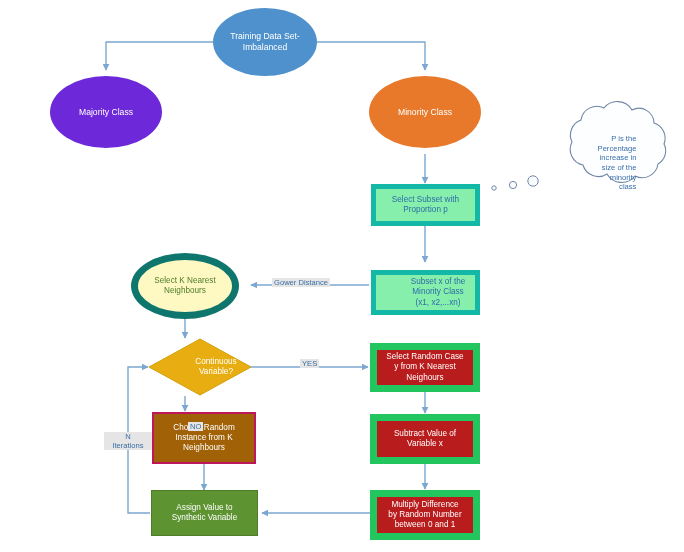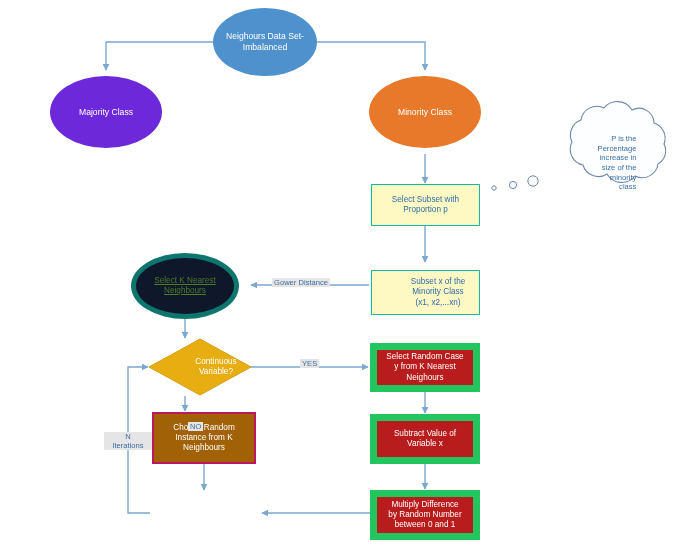--- a/index.html
+++ b/index.html
@@ -32,22 +32,22 @@
   }
   .ellipse{ border-radius:50%; }
 
   
   .fill-blue      { background:#4F91CD; color:#ffffff; }
   .fill-blue-dark { background:#b91c1c; color:#ffffff; border:7px solid #22c55e; }
   .fill-blue-light{ background:#a16207; color:#ffffff; border:2px solid #be185d; }
   .fill-green     { background:#6d28d9; color:#ffffff; }
   .fill-green-box { background:#5D9331; color:#ffffff; border:1px solid #4E7C28; }
   .fill-orange    { background:#E8792B; color:#ffffff; }
-  .fill-white-blue{ background:#fef9c3; color:#2E6DA8; border:1px solid #14b8a6; }
-  .fill-white-green{background:#0f172a; color:#4E7C28; border:5px solid #0f766e;text-decoration:underline; }
+  .fill-white-blue{ background:#86efac; color:#2E6DA8; border:5px solid #14b8a6; }
+  .fill-white-green{background:#fef9c3; color:#4E7C28; border:7px solid #0f766e; }
 
   .txt-11{ font-size:8.2px; }
   .txt-12{ font-size:8.6px; }
 
   .diamond-wrap{ position:absolute; }
   .diamond-wrap svg{ position:absolute; left:0; top:0; }
   .diamond-label{
     position:absolute;
     left:16px; top:0;
     width:100%; height:100%;
@@ -131,21 +131,21 @@
                a 16 16 0 0 1 10 21
                a 15 15 0 0 1 -6 20
                a 16 16 0 0 1 -23 12
                a 17 17 0 0 1 -28 -2
                a 16 16 0 0 1 -24 -9
                a 16 16 0 0 1 -11 -23 z" fill="#FDFEFF" stroke="#6F86A8" stroke-width="1.1"></path>
     </g>
   </svg>
 
   <div class="node ellipse fill-blue txt-12" style="left:213px; top:8px; width:104px; height:68px;">
-    <span>Neighours Data Set-
+    <span>Training Data Set-
 Imbalanced</span>
   </div>
 
   <div class="node ellipse fill-green txt-12" style="left:50px; top:76px; width:112px; height:72px;">
     <span>Majority Class</span>
   </div>
 
   <div class="node ellipse fill-orange txt-12" style="left:369px; top:76px; width:112px; height:72px;">
     <span>Minority Class</span>
   </div>
@@ -190,20 +190,24 @@
     <span>Subtract Value of
 Variable x</span>
   </div>
 
   <div class="node fill-blue-dark txt-11" style="left:370px; top:490px; width:110px; height:50px;">
     <span>Multiply Difference
 by Random Number
 between 0 and 1</span>
   </div>
 
+  <div class="node fill-green-box txt-11" style="left:151px; top:490px; width:107px; height:46px;">
+    <span>Assign Value to
+Synthetic Variable</span>
+  </div>
 
   <div class="edge-label" style="left:272px; top:278px;">Gower Distance</div>
 
   <div class="edge-label" style="left:300px; top:359px;">YES</div>
 
   <div class="edge-label" style="left:188px; top:394px;margin-top:28px;">NO</div>
 
   <div class="edge-label" style="left:104px; top:432px; width:44px;">N
 Iterations</div>
 

